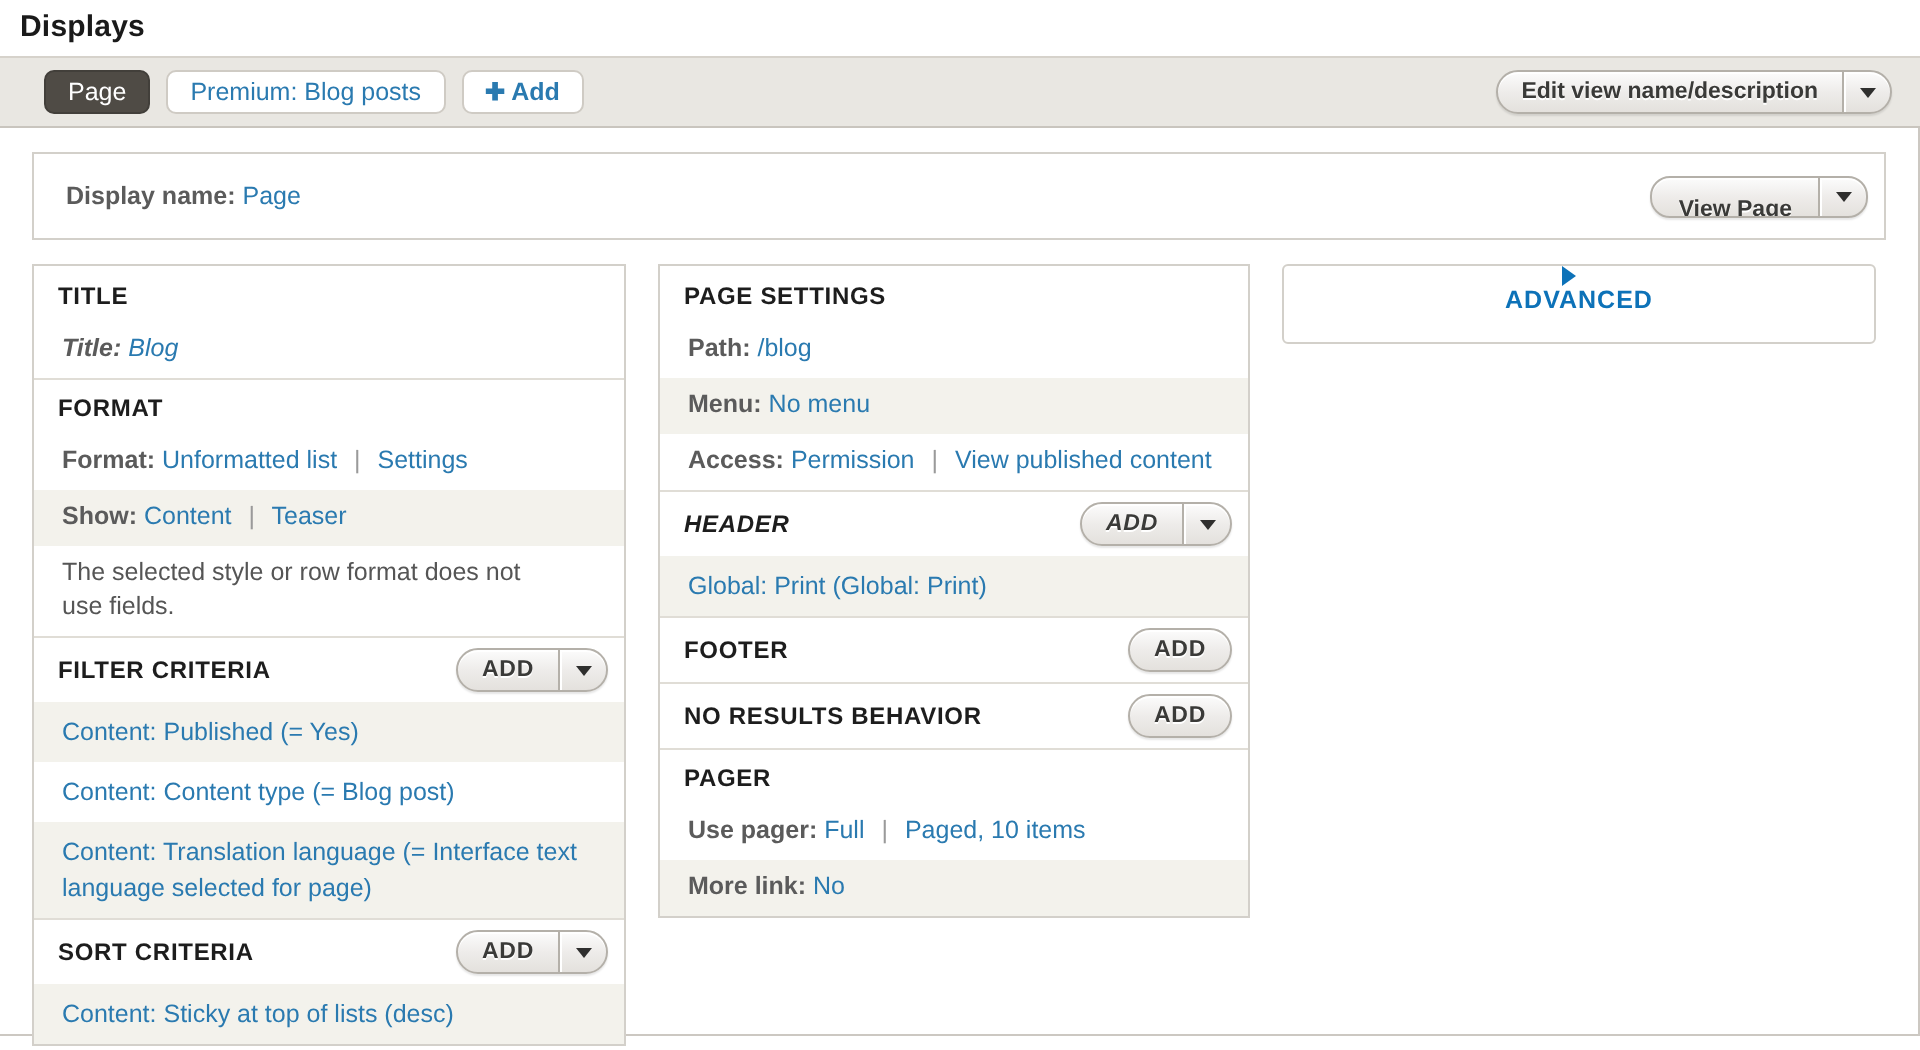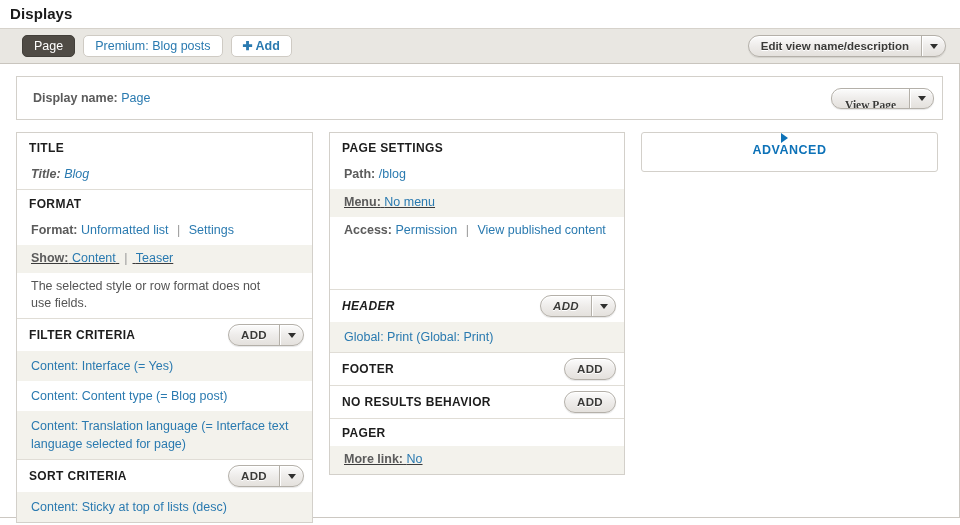--- a/index.html
+++ b/index.html
@@ -85,21 +85,21 @@
     border-left: 1px solid #b4b0a9;
     box-shadow: inset 1px 0 0 #ffffff;
   }
   .caret {
     width: 0; height: 0;
     border-left: 4px solid transparent;
     border-right: 4px solid transparent;
     border-top: 5px solid #2f2f2e;
   }
   .pill.small { height: 21px; border-radius: 10px; }
-  .pill.small .pill-main { padding: 16px 13px; font-family: Liberation Serif, serif; }
+  .pill.small .pill-main { padding: 16px 13px; }
 
   
   .canvas {
     border-right: 1px solid #ccc8c2;
     border-bottom: 1px solid #ccc8c2;
     background: #ffffff;
     padding: 12px 16px 0 16px;
     height: 454px;
   }
 
@@ -136,30 +136,30 @@
     padding: 7px 8px 6px 12px;
     font-size: 12px;
     font-weight: bold;
     letter-spacing: 0.35px;
     color: #1d1d1d;
     text-transform: uppercase;
     min-height: 28px;
   }
   .bucket-title.with-btn { padding-top: 5px; padding-bottom: 5px; }
   .bucket-title .pill { margin-left: auto; }
-  .bucket-title.italic { font-style: italic; margin-top: 44px; }
+  .bucket-title.italic { font-style: italic; }
 
   
   .row {
     padding: 5px 10px 5px 14px;
     font-size: 12.5px;
     line-height: 17px;
     border-bottom: 1px solid transparent;
   }
-  .row.odd { background: #f3f2ec; text-decoration: underline; }
+  .row.odd { background: #f3f2ec; }
   .row.plain { background: #ffffff; }
   .row b { color: #5b5b5b; font-weight: bold; }
   .row i { color: #5b5b5b; font-weight: bold; font-style: italic; }
   .row .sep { color: #9a9a9a; padding: 0 5px; }
   .row.note { color: #555; padding-right: 30px; }
 
   a.lnk {
     color: #2a7ab0;
     text-decoration: none;
     cursor: pointer;
@@ -284,21 +284,21 @@
           <div class="bucket-title with-btn">
             <span>FILTER CRITERIA</span>
             <span class="pill">
               <span class="pill-main">Add</span>
               <span class="pill-arrow">
                 <span class="caret"></span>
               </span>
             </span>
           </div>
           <div class="item-row odd">
-            <a class="lnk">Content: Interface (= Yes)</a>
+            <a class="lnk">Content: Published (= Yes)</a>
           </div>
           <div class="item-row">
             <a class="lnk">Content: Content type (= Blog post)</a>
           </div>
           <div class="item-row odd">
             <a class="lnk">Content: Translation language (= Interface text language selected for page)</a>
           </div>
         </div>
 
         <div class="bucket">
@@ -369,20 +369,26 @@
           <div class="bucket-title with-btn">
             <span>NO RESULTS BEHAVIOR</span>
             <span class="pill">
               <span class="pill-main">Add</span>
             </span>
           </div>
         </div>
 
         <div class="bucket">
           <div class="bucket-title">PAGER</div>
+          <div class="row plain">
+            <b>Use pager:</b>
+            <a class="lnk">Full</a>
+            <span class="sep">|</span>
+            <a class="lnk">Paged, 10 items</a>
+          </div>
           <div class="row odd">
             <b>More link:</b>
             <a class="lnk">No</a>
           </div>
         </div>
 
       </div>
     </div>
 
     <div class="col col-right">

